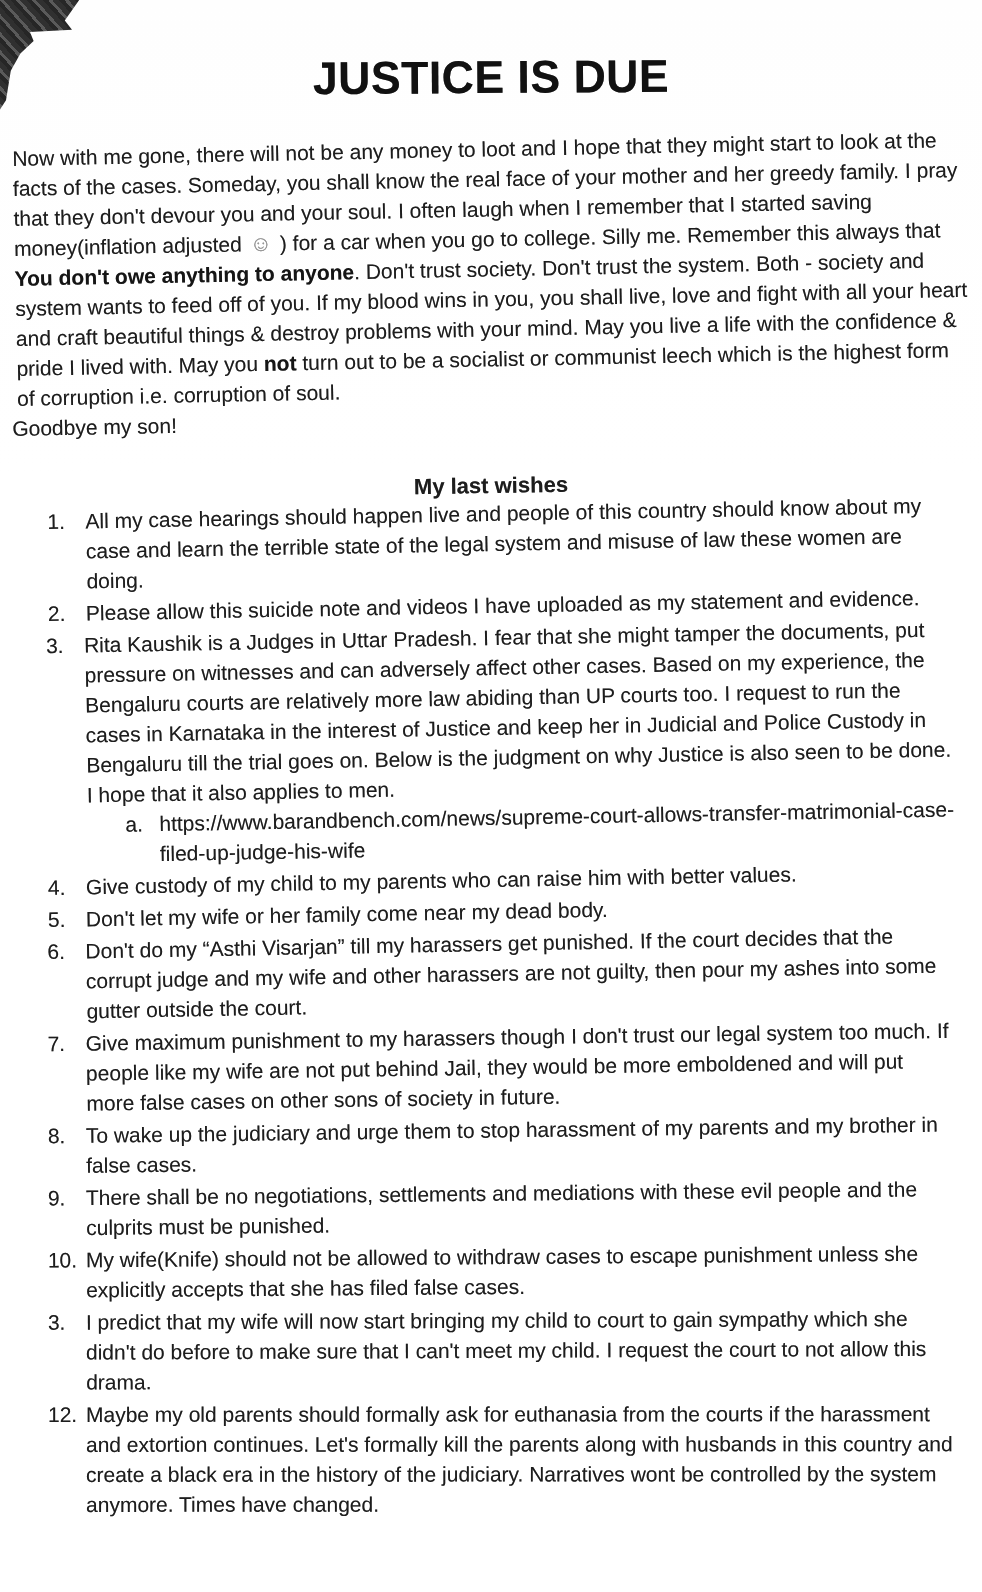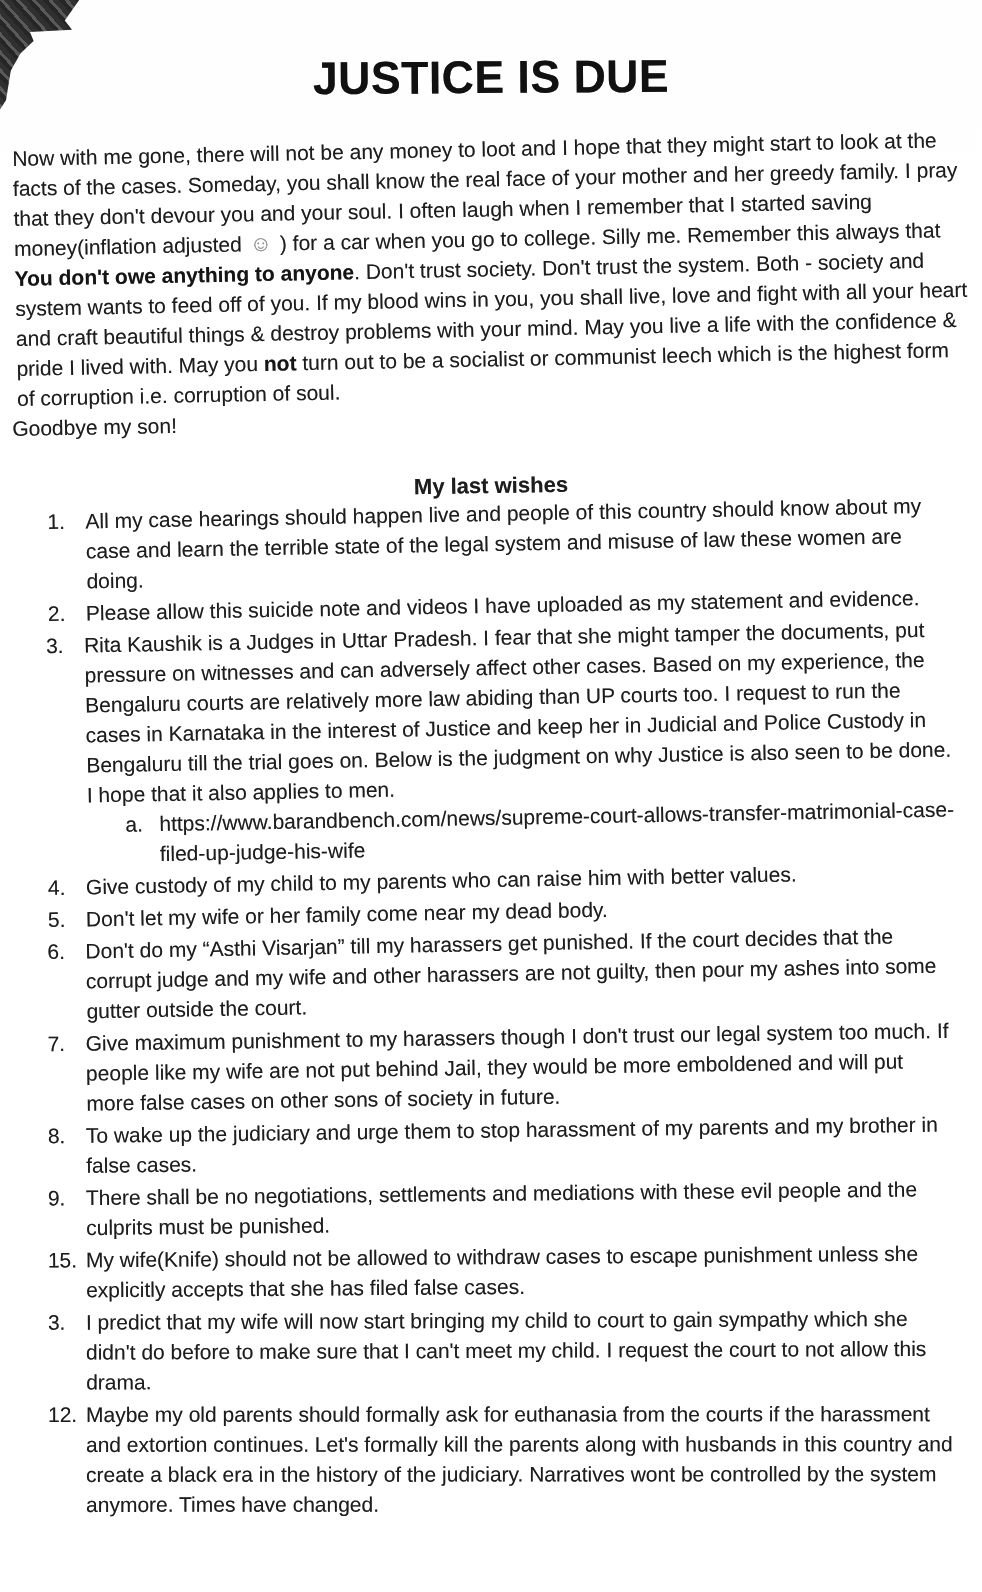--- a/index.html
+++ b/index.html
@@ -156,21 +156,21 @@
       <span class="marker">8.</span>
       <span class="wtext">To wake up the judiciary and urge them to stop harassment of my parents and my brother in false cases.</span>
     </div>
 
     <div class="wish">
       <span class="marker">9.</span>
       <span class="wtext">There shall be no negotiations, settlements and mediations with these evil people and the culprits must be punished.</span>
     </div>
 
     <div class="wish">
-      <span class="marker">15.</span>
+      <span class="marker">10.</span>
       <span class="wtext">My wife(Knife) should not be allowed to withdraw cases to escape punishment unless she explicitly accepts that she has filed false cases.</span>
     </div>
 
     <div class="wish">
       <span class="marker">3.</span>
       <span class="wtext">I predict that my wife will now start bringing my child to court to gain sympathy which she didn't do before to make sure that I can't meet my child. I request the court to not allow this drama.</span>
     </div>
 
     <div class="wish">
       <span class="marker">12.</span>

